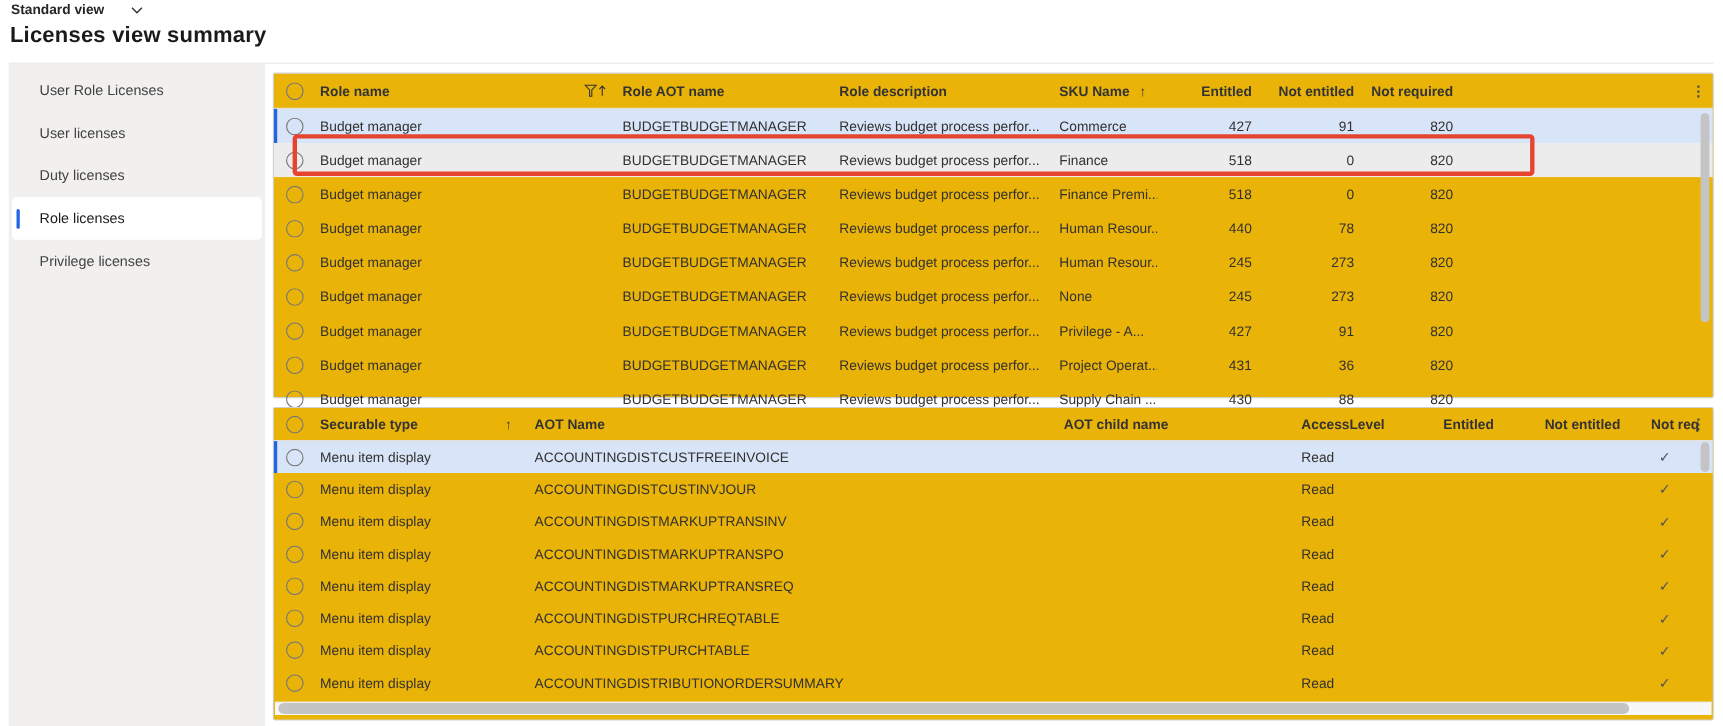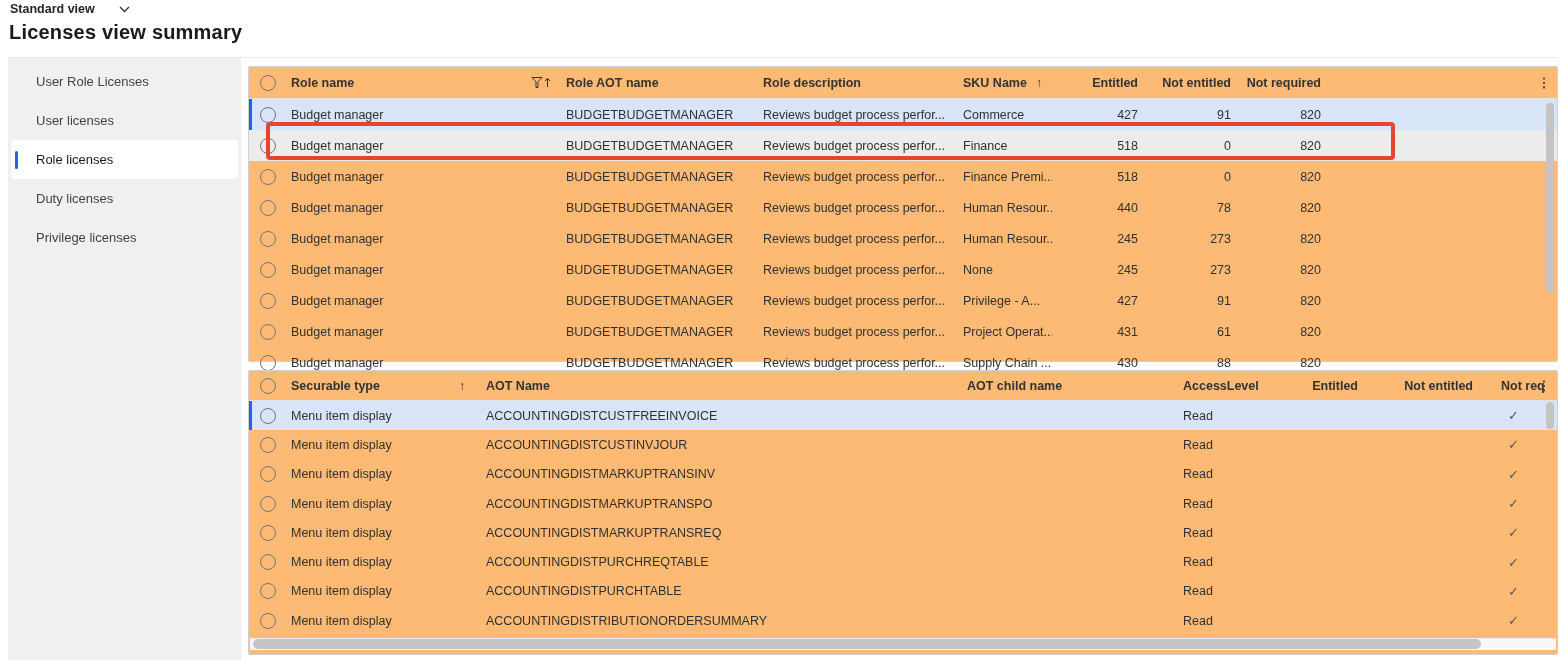--- a/index.html
+++ b/index.html
@@ -36,21 +36,21 @@
     font-size:13px; color:#424242; cursor:pointer; border-radius:4px;
   }
   .sidebar-item.selected { background:#ffffff; color:#1b1a19; }
   .sidebar-item.selected::before {
     content:""; position:absolute; left:4px; top:50%; transform:translateY(-50%);
     width:3px; height:18px; border-radius:2px; background:var(--accent, #2266e3);
   }
 
   
   .panel {
-    position:absolute; background:#fdba74;
+    position:absolute; background:#eab308;
     border:1px solid var(--panel-border, #d1d1d1); border-radius:2px;
   }
   #role-panel { left:248px; top:66px; width:1310px; height:296px; }
   #securable-panel { left:248px; top:370px; width:1310px; height:285px; }
 
   .grid-header { display:grid; align-items:center; font-weight:600; font-size:12.5px;
     color:#333; border-bottom:1px solid #e3e3e3; }
   .grid-row { display:grid; align-items:center; position:relative; cursor:pointer; }
   .grid-row.selected { background:var(--selected-row-bg, #d8e4f8); }
   .grid-row.selected::before {
@@ -133,26 +133,26 @@
 <div class="sidebar">
 
     <div class="sidebar-item">
       <span>User Role Licenses</span>
     </div>
 
     <div class="sidebar-item">
       <span>User licenses</span>
     </div>
 
+    <div class="sidebar-item">
+      <span>Duty licenses</span>
+    </div>
+
     <div class="sidebar-item selected">
       <span>Role licenses</span>
-    </div>
-
-    <div class="sidebar-item">
-      <span>Duty licenses</span>
     </div>
 
     <div class="sidebar-item">
       <span>Privilege licenses</span>
     </div>
   </div>
 
 <div class="panel" id="role-panel">
   <div class="grid-header t1">
     <div class="cell sel">
@@ -280,21 +280,21 @@
 
       <div class="grid-row t1">
         <div class="cell sel">
           <span class="radio"></span>
         </div>
         <div class="cell" style="padding-left:4px;">Budget manager</div>
         <div class="cell aot">BUDGETBUDGETMANAGER</div>
         <div class="cell">Reviews budget process perfor...</div>
         <div class="cell">Project Operat...</div>
         <div class="cell num">431</div>
-        <div class="cell num">61</div>
+        <div class="cell num">36</div>
         <div class="cell nr">820</div>
         <div class="cell"></div>
       </div>
 
       <div class="grid-row t1">
         <div class="cell sel">
           <span class="radio"></span>
         </div>
         <div class="cell" style="padding-left:4px;">Budget manager</div>
         <div class="cell aot">BUDGETBUDGETMANAGER</div>

